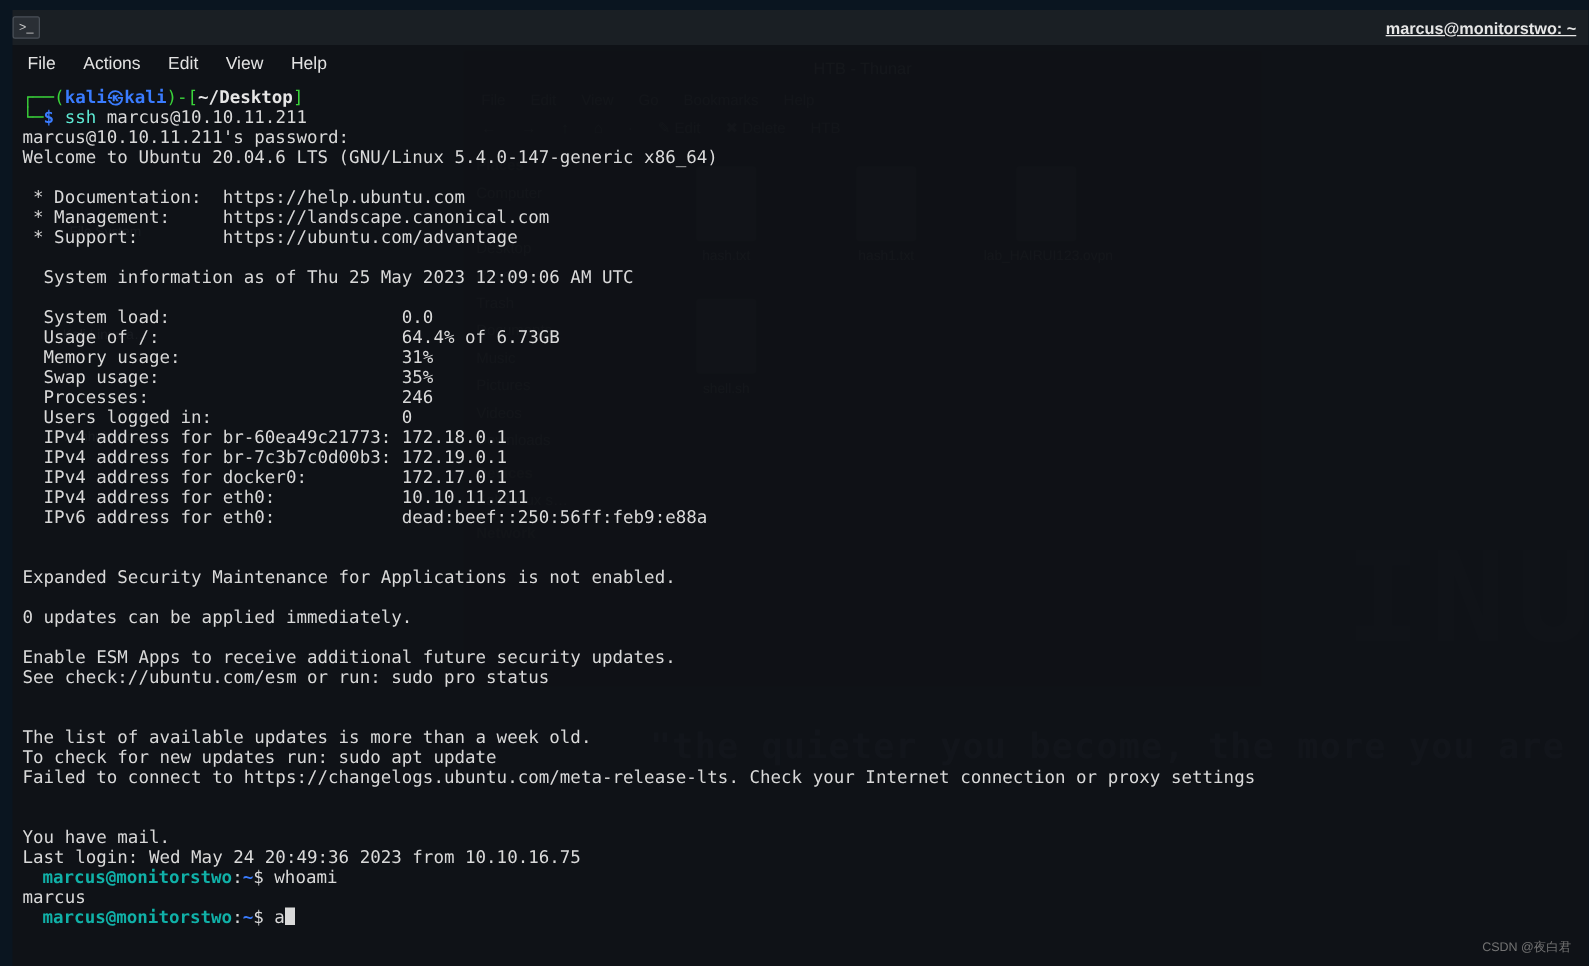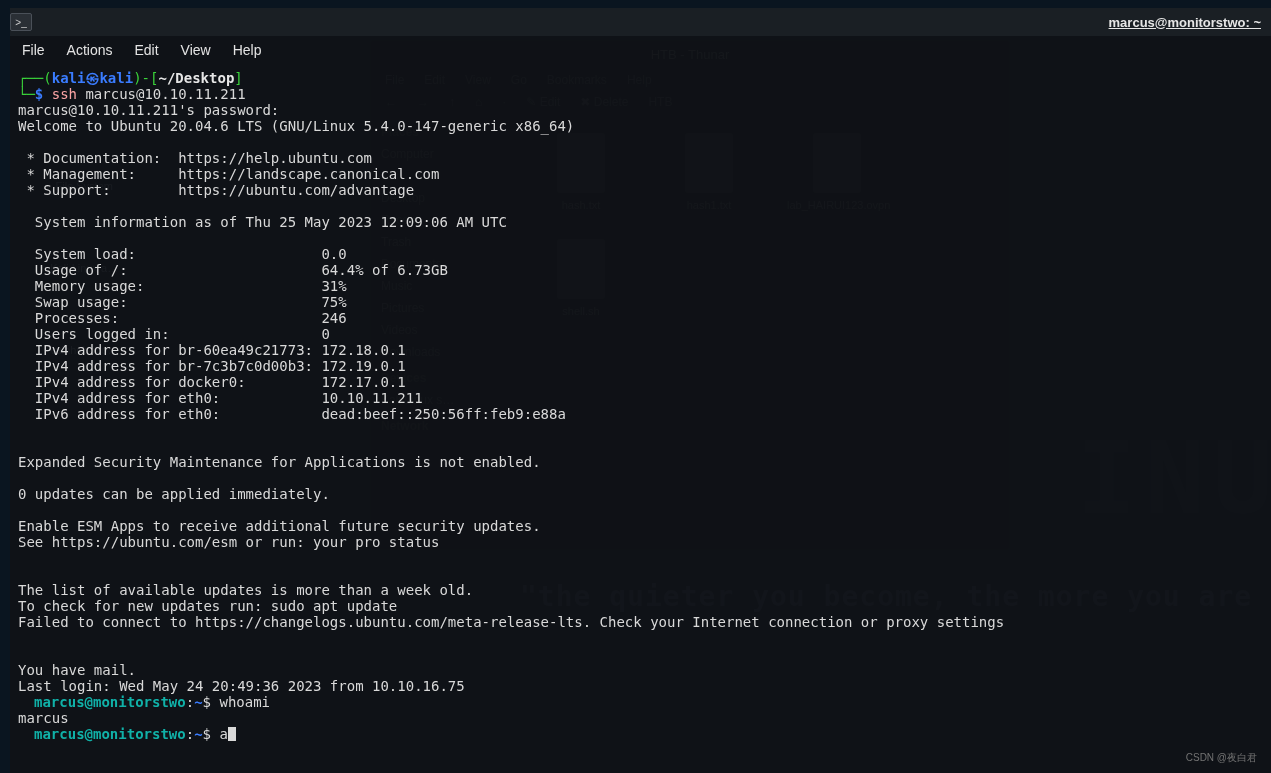--- a/index.html
+++ b/index.html
@@ -104,21 +104,21 @@
   .menubar span { cursor: default; }
   .term-body {
     padding: 6px 8px 2px 8px;
     white-space: pre;
     font-family: "DejaVu Sans Mono","Liberation Mono","Consolas",monospace;
     font-size: 14px;
     line-height: 16px;
     color: #d9d9d9;
   }
   .term-body .blue  { color: #3a7cff; }
-  .term-body .cyan  { color: #fca5a5; text-align: center; }
+  .term-body .cyan  { color: #5eead4; text-align: center; }
   .term-body .green { color: #3ad33a; }
   .term-body .teal  { color: #10b1a8; font-weight: bold; padding-left: 16px; }
   .term-body .white { color: #e6e6e6; }
   .term-body .bold  { font-weight: bold; text-align: right; }
   .cursor {
     display: inline-block; width: 8px; height: 14px;
     background: #d9d9d9; vertical-align: -2px;
   }
 
   
@@ -209,36 +209,36 @@
 
 <span> * Documentation:  https://help.ubuntu.com</span>
 <span> * Management:     https://landscape.canonical.com</span>
 <span> * Support:        https://ubuntu.com/advantage</span>
 
 <span>  System information as of Thu 25 May 2023 12:09:06 AM UTC</span>
 
 <span>  System load:                      0.0</span>
 <span>  Usage of /:                       64.4% of 6.73GB</span>
 <span>  Memory usage:                     31%</span>
-<span>  Swap usage:                       75%</span>
+<span>  Swap usage:                       35%</span>
 <span>  Processes:                        246</span>
 <span>  Users logged in:                  0</span>
 <span>  IPv4 address for br-60ea49c21773: 172.18.0.1</span>
 <span>  IPv4 address for br-7c3b7c0d00b3: 172.19.0.1</span>
 <span>  IPv4 address for docker0:         172.17.0.1</span>
 <span>  IPv4 address for eth0:            10.10.11.211</span>
 <span>  IPv6 address for eth0:            dead:beef::250:56ff:feb9:e88a</span>
 
 
 <span>Expanded Security Maintenance for Applications is not enabled.</span>
 
 <span>0 updates can be applied immediately.</span>
 
 <span>Enable ESM Apps to receive additional future security updates.</span>
-<span>See https://ubuntu.com/esm or run: your pro status</span>
+<span>See check://ubuntu.com/esm or run: sudo pro status</span>
 
 
 <span>The list of available updates is more than a week old.</span>
 <span>To check for new updates run: sudo apt update</span>
 <span>Failed to connect to https://changelogs.ubuntu.com/meta-release-lts. Check your Internet connection or proxy settings</span>
 
 
 <span>You have mail.</span>
 <span>Last login: Wed May 24 20:49:36 2023 from 10.10.16.75</span>
 <span class="teal">marcus@monitorstwo</span><span>:</span><span class="blue bold">~</span><span>$ </span><span>whoami</span>

